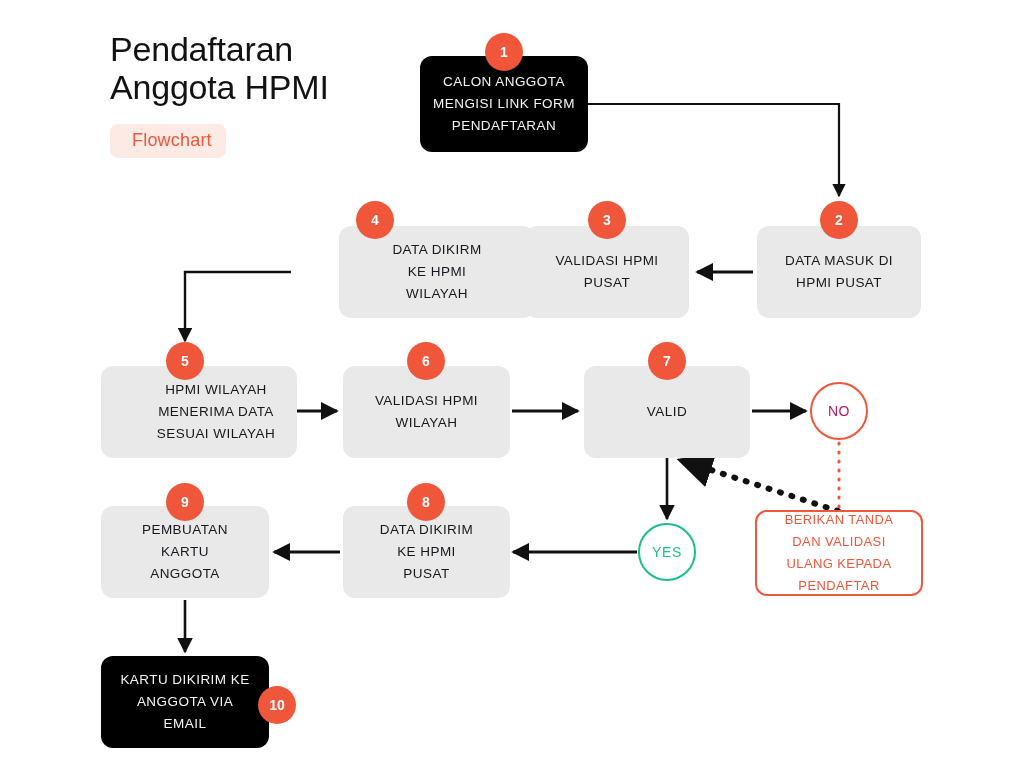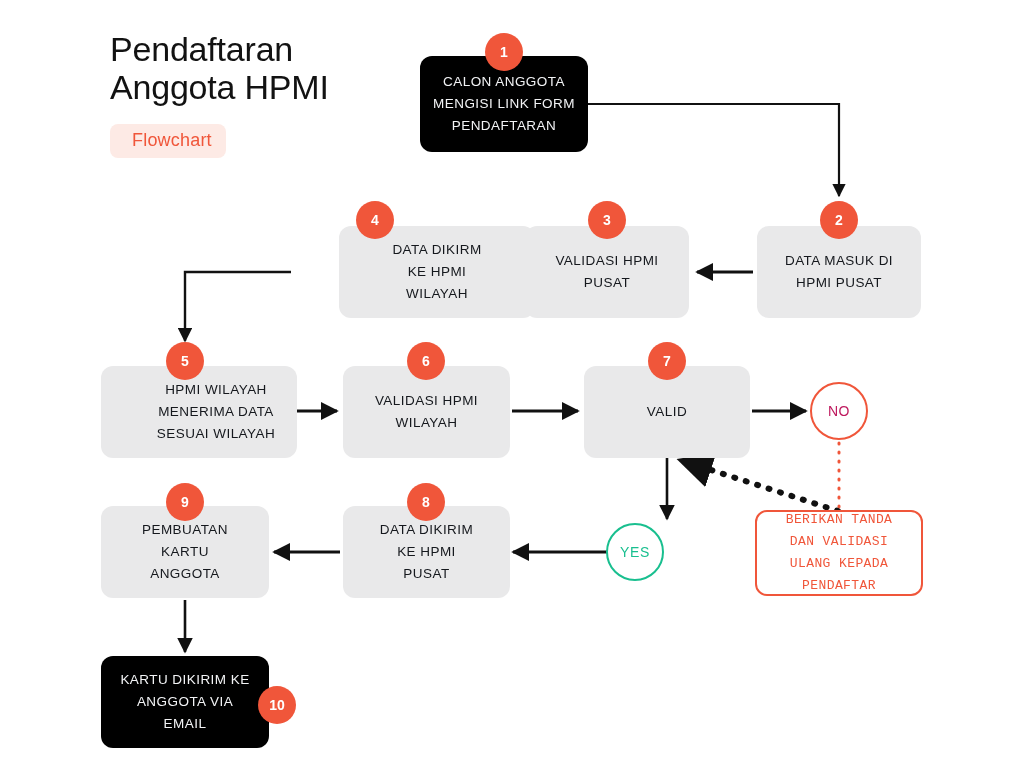--- a/index.html
+++ b/index.html
@@ -199,24 +199,24 @@
 EMAIL</span>
   </div>
   <div class="step" style="left:258px; top:686px;">
     <span>10</span>
   </div>
 
   <div class="decision no" style="left:810px; top:382px;">
     <span>NO</span>
   </div>
 
-  <div class="decision yes" style="left:606px; top:523px;">
+  <div class="decision yes" style="left:638px; top:523px;">
     <span>YES</span>
   </div>
 
-  <div class="note" style="left:755px; top:510px; width:168px; height:86px;font-family:Liberation Mono, monospace;">
+  <div class="note" style="left:755px; top:510px; width:168px; height:86px;">
     <span>BERIKAN TANDA
 DAN VALIDASI
 ULANG KEPADA
 PENDAFTAR</span>
   </div>
 
 </div>
 
 </body></html>

